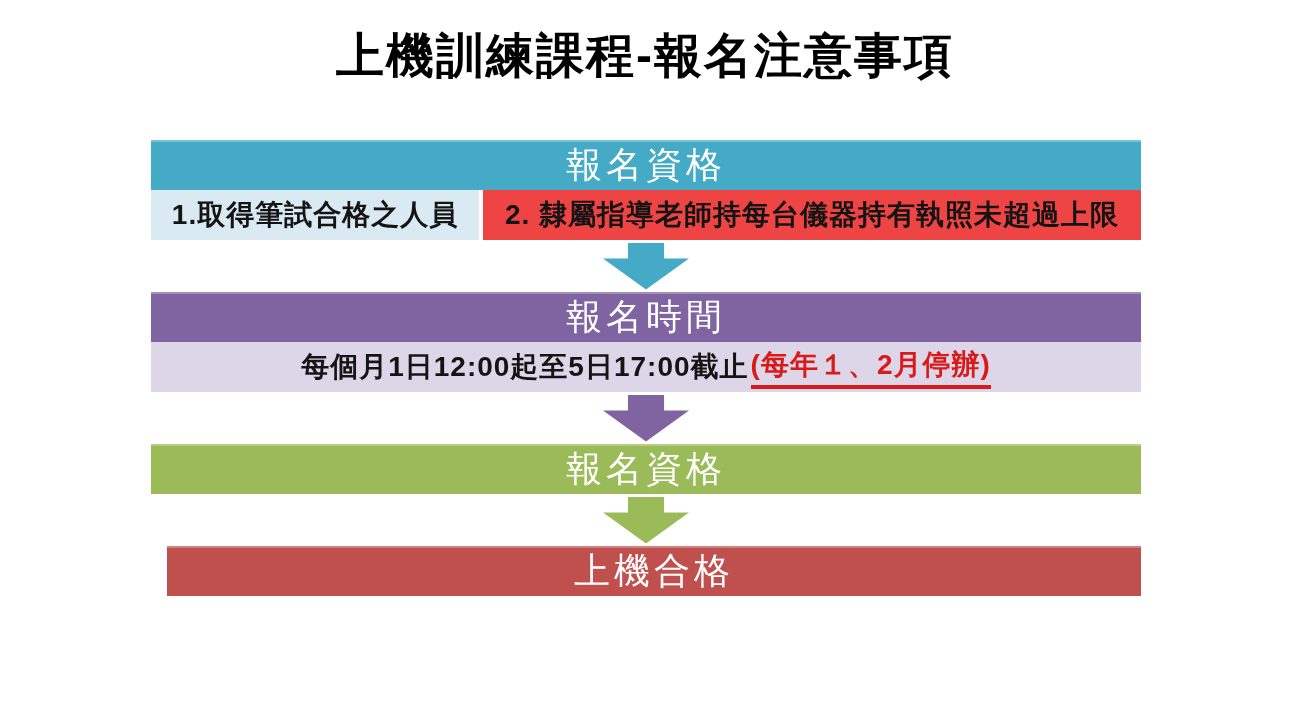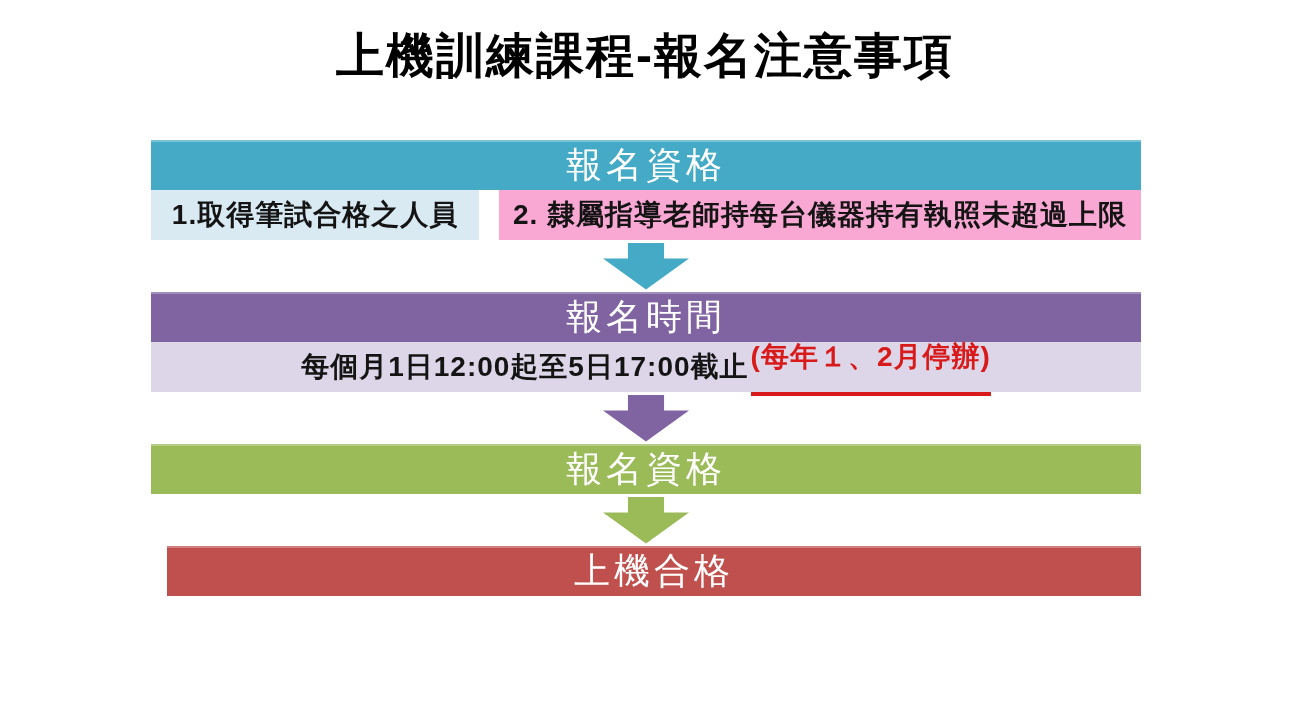--- a/index.html
+++ b/index.html
@@ -18,50 +18,50 @@
   .sec-header{
     height:50px;display:flex;align-items:center;justify-content:center;
     color:#ffffff;font-size:36px;font-weight:500;letter-spacing:4px;
     box-shadow:inset 0 2px 0 rgba(255,255,255,.28);
   }
   .sec-body{
     height:50px;display:flex;align-items:center;justify-content:center;
     font-size:28px;font-weight:700;color:#141414;letter-spacing:1px;
     white-space:nowrap;
   }
-  .split-row{display:flex;height:50px;gap:8px;}
+  .split-row{display:flex;height:50px;}
   .split-row .cell-left{width:328px;flex:none;}
   .split-row .gap{width:4px;flex:none;background:#ffffff;}
   .split-row .cell-right{flex:1;}
   .arrow-gap{height:52px;display:flex;align-items:center;justify-content:center;}
   .arrow{
     width:86px;height:47px;
     clip-path:polygon(29% 0,71% 0,71% 34%,100% 34%,50% 100%,0 34%,29% 34%);
   }
   .red-note{
     display:inline-block;
-    padding-bottom:16px;
+    padding-bottom:1px;
     border-bottom:4px solid currentColor;
     margin-left:2px;
   }
 </style>
 </head>
 <body>
 
 <div class="canvas">
 
   <div class="title">上機訓練課程-報名注意事項</div>
 
   <div class="flow">
 
     <div class="sec-header" style="background-color: rgb(68, 170, 198);">報名資格</div>
     <div class="split-row">
       <div class="sec-body cell-left" style="background-color: rgb(217, 234, 243);">1.取得筆試合格之人員</div>
       <div class="gap"></div>
-      <div class="sec-body cell-right" style="background-color: #f9a8d4;">2. 隸屬指導老師持每台儀器持有執照未超過上限</div>
+      <div class="sec-body cell-right" style="background-color: #ef4444;">2. 隸屬指導老師持每台儀器持有執照未超過上限</div>
     </div>
     <div class="arrow-gap">
       <div class="arrow" style="background-color: rgb(68, 170, 198);"></div>
     </div>
 
     <div class="sec-header" style="background-color: rgb(128, 100, 162);">報名時間</div>
     <div class="sec-body" style="background-color: rgb(220, 214, 232);">
       <span>每個月1日12:00起至5日17:00截止</span>
         <span class="red-note" style="color: rgb(217, 26, 26);">(每年１、2月停辦)</span>
     </div>

